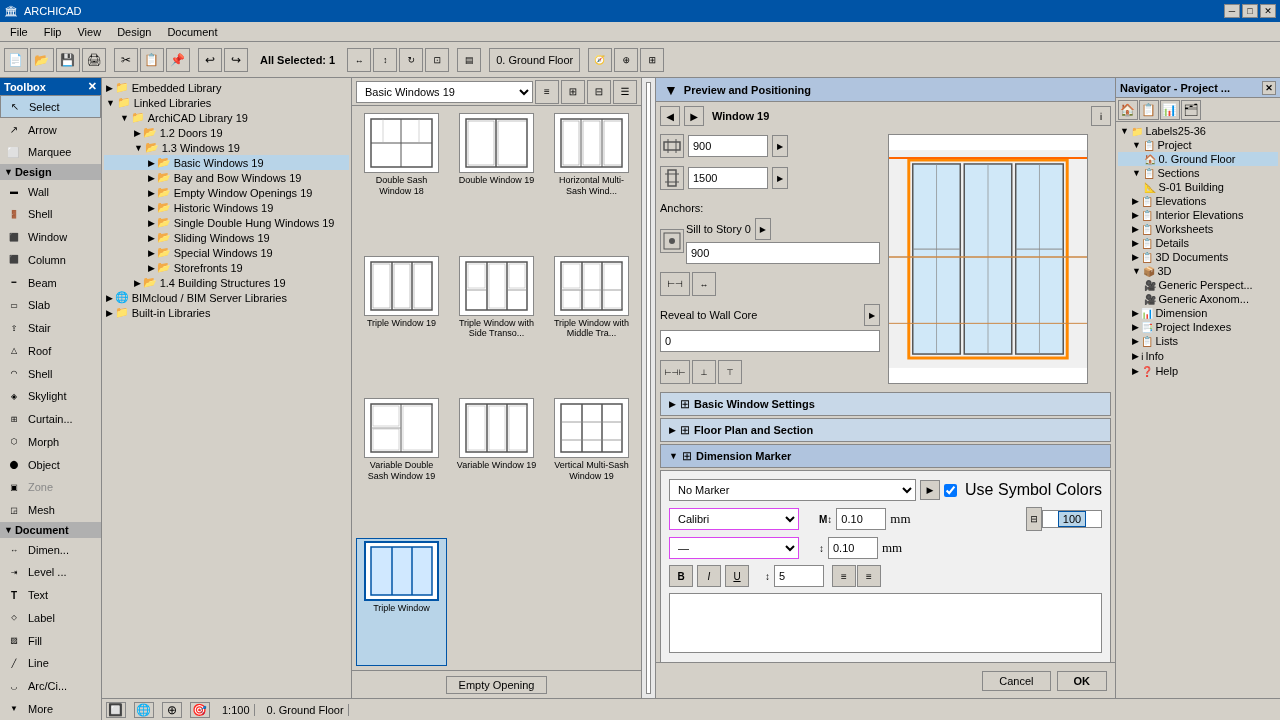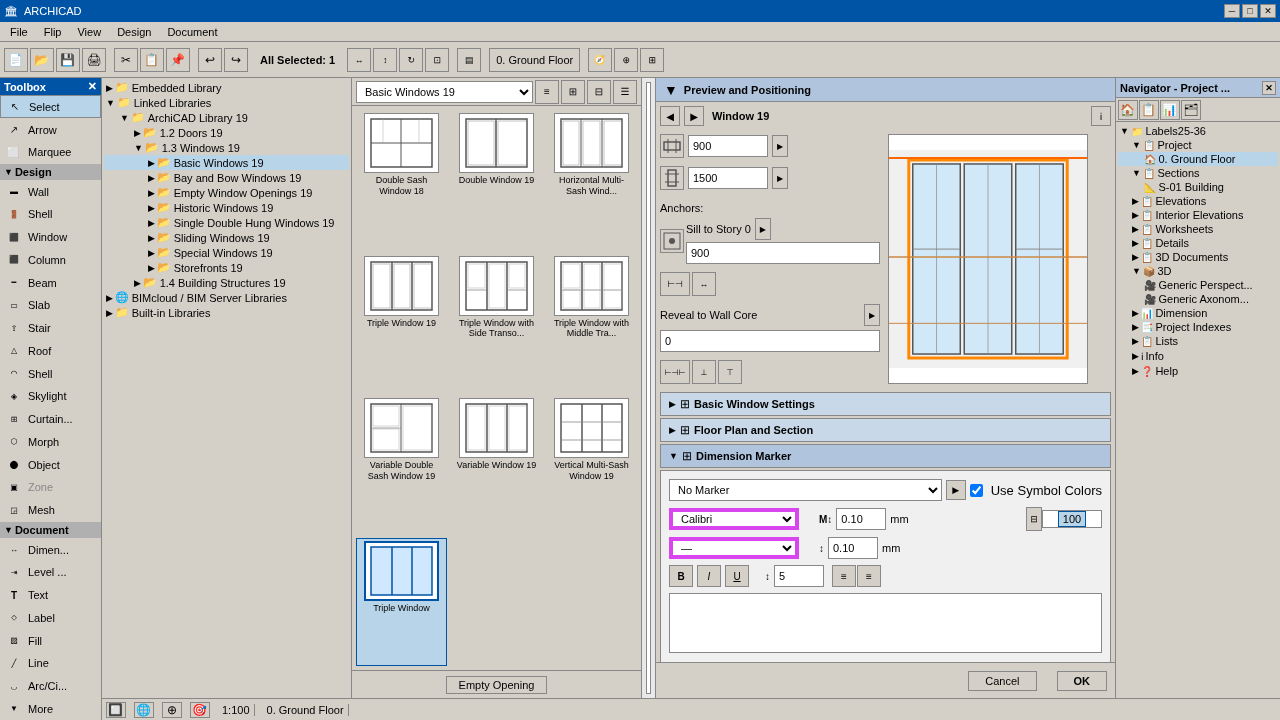--- a/index.html
+++ b/index.html
@@ -85,29 +85,29 @@
     .section-arrow { font-size: 9px; }
     .section-icon { font-size: 12px; }
     .section-label { font-size: 11px; font-weight: bold; }
 
     
     .dim-marker-panel { border: 1px solid #888; background: #f0f0f0; padding: 8px; margin-bottom: 4px; }
     .dm-row { display: flex; align-items: center; gap: 4px; margin-bottom: 6px; }
     .dm-select { flex: 1; height: 22px; background: white; border: 1px solid #888; padding: 0 4px; font-size: 11px; }
     .dm-btn { width: 20px; height: 20px; background: #d4d0c8; border: 1px solid #888; display: flex; align-items: center; justify-content: center; cursor: pointer; font-size: 9px; }
     .dm-checkbox { margin-right: 4px; }
-    .dm-label { font-size: 13px; }
-    .font-select { width: 130px; height: 22px; background: white; border: 4px solid #d946ef; padding: 0 4px; font-size: 11px; }
+    .dm-label { font-size: 16px; }
+    .font-select { width: 130px; height: 22px; background: white; border: 1px solid #d946ef; padding: 0 4px; font-size: 11px; }
     .size-input { width: 50px; height: 22px; background: white; border: 1px solid #888; padding: 0 4px; font-size: 11px; }
-    .unit-label { font-size: 11px; }
+    .unit-label { font-size: 13px; font-family: Liberation Serif, serif; }
     .format-btn { width: 24px; height: 22px; background: #d4d0c8; border: 1px solid #888; display: flex; align-items: center; justify-content: center; cursor: pointer; font-size: 10px; }
     .text-area-dm { width: 100%; height: 60px; background: white; border: 1px solid #888; resize: none; font-size: 11px; }
 
     
-    .action-row { height: 36px; background: #d4d0c8; border-top: 1px solid #888; display: flex; align-items: center; justify-content: flex-end; padding: 0 8px; gap: 20px; }
+    .action-row { height: 36px; background: #d4d0c8; border-top: 1px solid #888; display: flex; align-items: center; justify-content: flex-end; padding: 0 8px; gap: 6px; }
     .action-btn { padding: 3px 16px; background: #d4d0c8; border: 1px solid #888; cursor: pointer; font-size: 11px; }
 
     
     .nav-panel { width: 165px; background: #d4d0c8; border-left: 1px solid #888; display: flex; flex-direction: column; overflow: hidden; }
     .nav-header { height: 20px; background: #b0c4de; display: flex; align-items: center; padding: 0 4px; font-weight: bold; font-size: 11px; border-bottom: 1px solid #888; gap: 2px; }
     .nav-toolbar { height: 24px; background: #d4d0c8; border-bottom: 1px solid #888; display: flex; align-items: center; padding: 0 2px; gap: 1px; }
     .nav-tree { flex: 1; overflow-y: auto; padding: 2px; }
     .nav-tree-item { display: flex; align-items: center; padding: 1px 2px; cursor: pointer; }
     .nav-tree-item.selected { background: #b8d4e8; }
 

